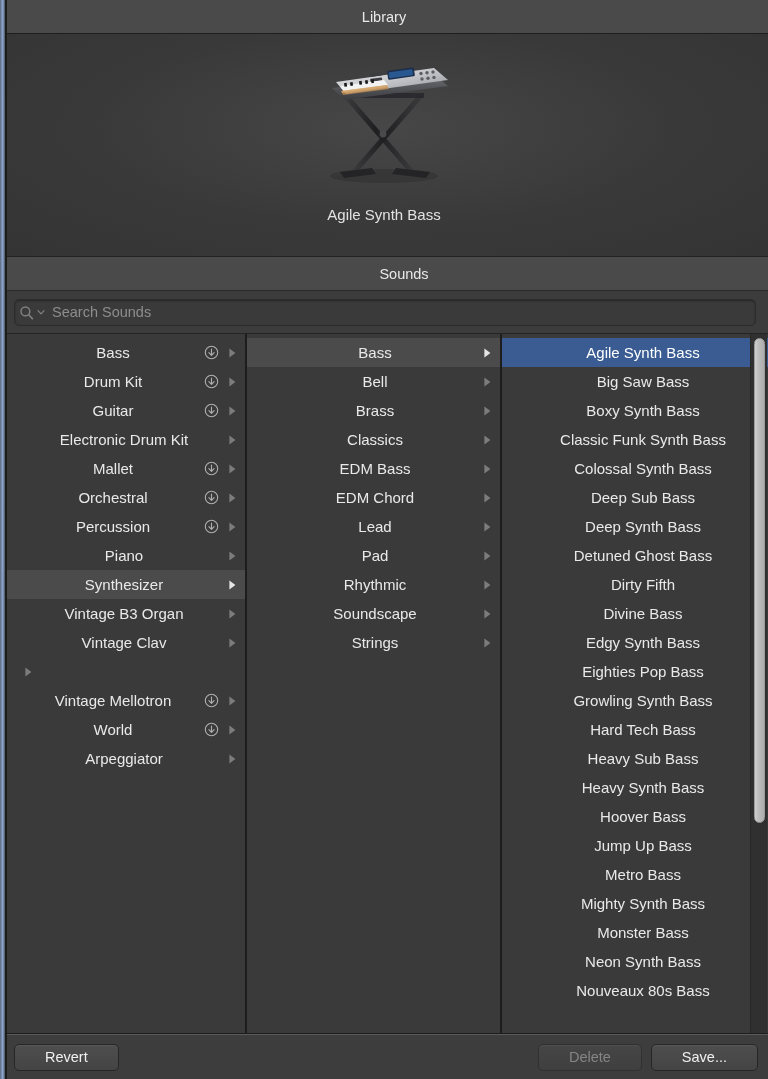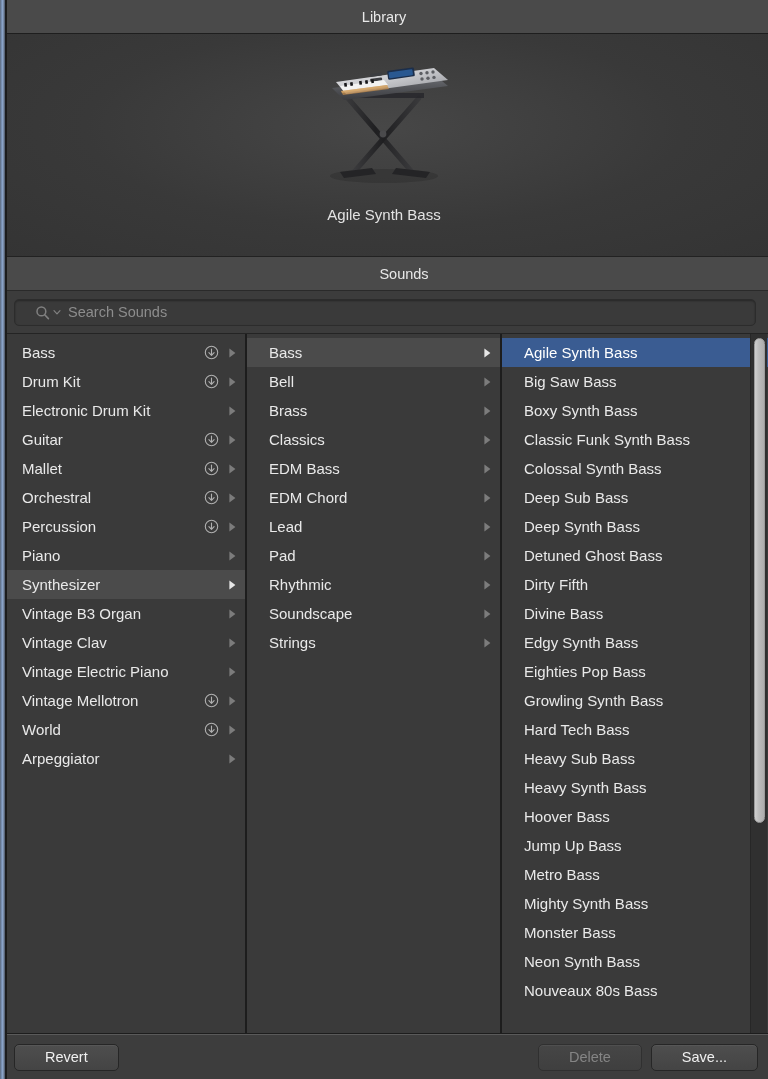--- a/index.html
+++ b/index.html
@@ -105,21 +105,21 @@
   }
   .search-field {
     flex: 1;
     height: 27px;
     background: #3a3a3a;
     border: 1px solid #2c2c2c;
     border-radius: 5px;
     box-shadow: inset 0 1px 2px rgba(0,0,0,0.35);
     display: flex;
     align-items: center;
-    padding: 0 20px;
+    padding: 0 4px;
     gap: 2px;
   }
   .search-icon { display: flex; align-items: center; opacity: .72; }
   .search-caret {
     margin-left: 1px;
     margin-right: 5px;
     display: flex; align-items: center;
     opacity: .72;
   }
   .search-placeholder {
@@ -135,20 +135,21 @@
     background: #3a3a3a;
     min-height: 0;
     position: relative;
     border-bottom: 1px solid #1d1d1d;
   }
   .col {
     position: relative;
     background: #3a3a3a;
     overflow: hidden;
     padding-top: 4px;
+    text-align: center;
   }
   .col-1 { flex: 0 0 245px; }
   .col-div {
     flex: 0 0 2px;
     background: #1d1d1d;
   }
   .col-2 { flex: 0 0 253px; }
   .col-3 { flex: 1 1 auto; }
 
   .row {
@@ -360,35 +361,35 @@
               <path d="M7.5 4 L7.5 10 M4.9 7.6 L7.5 10.3 L10.1 7.6" fill="none" stroke="#b0b0b0" stroke-width="1.1" stroke-linecap="round" stroke-linejoin="round"></path>
             </svg>
           </span>
           <span class="chev">
             <svg width="11" height="12" viewBox="0 0 11 12">
               <path d="M2.4 1.4 L8.4 6 L2.4 10.6 Z" fill="#7c7c7c"></path>
             </svg>
           </span>
         </div>
         <div class="row">
+          <span class="label">Guitar</span>
+          <span class="dl-icon">
+            <svg width="15" height="15" viewBox="0 0 15 15">
+              <circle cx="7.5" cy="7.5" r="6.2" fill="none" stroke="#b0b0b0" stroke-width="1.1"></circle>
+              <path d="M7.5 4 L7.5 10 M4.9 7.6 L7.5 10.3 L10.1 7.6" fill="none" stroke="#b0b0b0" stroke-width="1.1" stroke-linecap="round" stroke-linejoin="round"></path>
+            </svg>
+          </span>
+          <span class="chev">
+            <svg width="11" height="12" viewBox="0 0 11 12">
+              <path d="M2.4 1.4 L8.4 6 L2.4 10.6 Z" fill="#7c7c7c"></path>
+            </svg>
+          </span>
+        </div>
+        <div class="row">
           <span class="label">Electronic Drum Kit</span>
-          <span class="chev">
-            <svg width="11" height="12" viewBox="0 0 11 12">
-              <path d="M2.4 1.4 L8.4 6 L2.4 10.6 Z" fill="#7c7c7c"></path>
-            </svg>
-          </span>
-        </div>
-        <div class="row">
-          <span class="label">Guitar</span>
-          <span class="dl-icon">
-            <svg width="15" height="15" viewBox="0 0 15 15">
-              <circle cx="7.5" cy="7.5" r="6.2" fill="none" stroke="#b0b0b0" stroke-width="1.1"></circle>
-              <path d="M7.5 4 L7.5 10 M4.9 7.6 L7.5 10.3 L10.1 7.6" fill="none" stroke="#b0b0b0" stroke-width="1.1" stroke-linecap="round" stroke-linejoin="round"></path>
-            </svg>
-          </span>
           <span class="chev">
             <svg width="11" height="12" viewBox="0 0 11 12">
               <path d="M2.4 1.4 L8.4 6 L2.4 10.6 Z" fill="#7c7c7c"></path>
             </svg>
           </span>
         </div>
         <div class="row">
           <span class="label">Mallet</span>
           <span class="dl-icon">
             <svg width="15" height="15" viewBox="0 0 15 15">
@@ -456,21 +457,20 @@
         </div>
         <div class="row">
           <span class="label">Vintage Clav</span>
           <span class="chev">
             <svg width="11" height="12" viewBox="0 0 11 12">
               <path d="M2.4 1.4 L8.4 6 L2.4 10.6 Z" fill="#7c7c7c"></path>
             </svg>
           </span>
         </div>
         <div class="row">
-          <span class="label">Vintage Electric Piano</span>
           <span class="chev">
             <svg width="11" height="12" viewBox="0 0 11 12">
               <path d="M2.4 1.4 L8.4 6 L2.4 10.6 Z" fill="#7c7c7c"></path>
             </svg>
           </span>
         </div>
         <div class="row">
           <span class="label">Vintage Mellotron</span>
           <span class="dl-icon">
             <svg width="15" height="15" viewBox="0 0 15 15">

